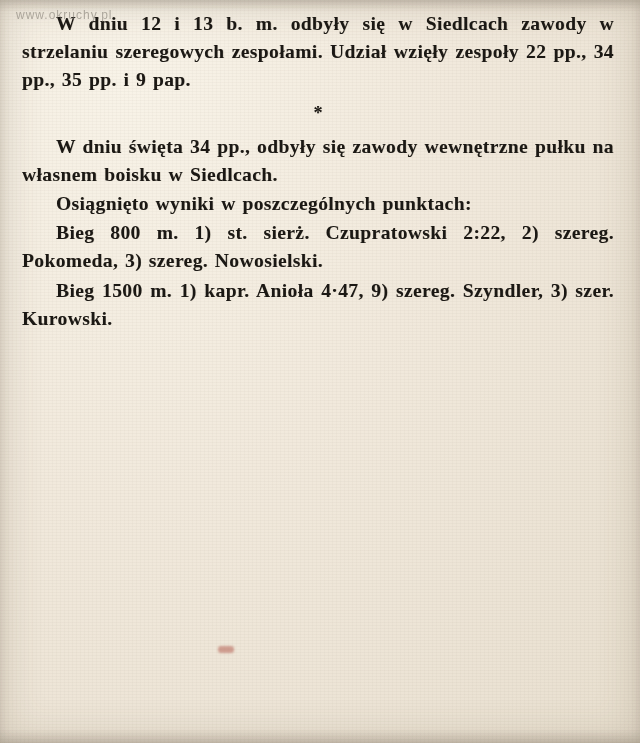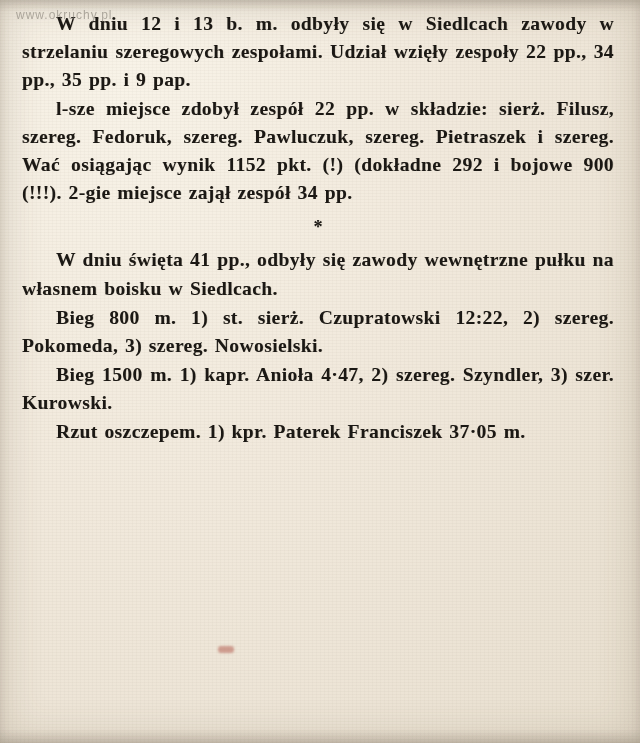--- a/index.html
+++ b/index.html
@@ -107,24 +107,23 @@
 
 <div id="page">
 
   <div class="topfade"></div>
   <div class="bottomfade"></div>
 
   <div class="watermark">www.okruchy.pl</div>
 
   <div class="col">
     <p>W dniu 12 i 13 b. m. odbyły się w Siedlcach zawody w strzelaniu szerego­wych zespołami. Udział wzięły zespoły 22 pp., 34 pp., 35 pp. i 9 pap.</p>
-    <p>l-sze miejsce zdobył zespół 22 pp. w skła­dzie: sierż. Filusz, szereg. Fedoruk, szereg. Pawluczuk, szereg. Pietraszek i szereg. Wać osiągając wynik 1152 pkt. (!) (dokładne 292 i bojowe 900 (!!!). 2-gie miejsce zajął zespół 34 pp.</p>
     <p class="star">*</p>
-    <p>W dniu święta 41 pp., odbyły się zawody wewnętrzne pułku na własnem boisku w Siedl­cach.</p>
-    <p>Bieg 800 m. 1) st. sierż. Czupratowski 12:22, 2) szereg. Pokomeda, 3) szereg. Nowosielski.</p>
-    <p>Bieg 1500 m. 1) kapr. Anioła 4·47, 2) sze­reg. Szyndler, 3) szer. Kurowski.</p>
-    <p>Rzut oszczepem. 1) kpr. Paterek Franci­szek 37·05 m.</p>
+    <p>W dniu święta 34 pp., odbyły się zawody wewnętrzne pułku na własnem boisku w Siedl­cach.</p>
+    <p>Osiągnięto wyniki w poszczególnych punk­tach:</p>
+    <p>Bieg 800 m. 1) st. sierż. Czupratowski 2:22, 2) szereg. Pokomeda, 3) szereg. Nowosielski.</p>
+    <p>Bieg 1500 m. 1) kapr. Anioła 4·47, 9) sze­reg. Szyndler, 3) szer. Kurowski.</p>
   </div>
 
   <div class="smudge"></div>
   <div id="grain"></div>
   <div id="vignette"></div>
 </div>
 
 </body></html>

